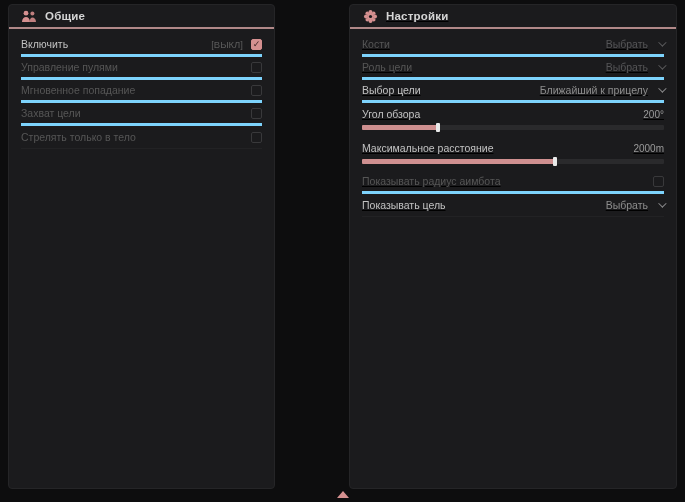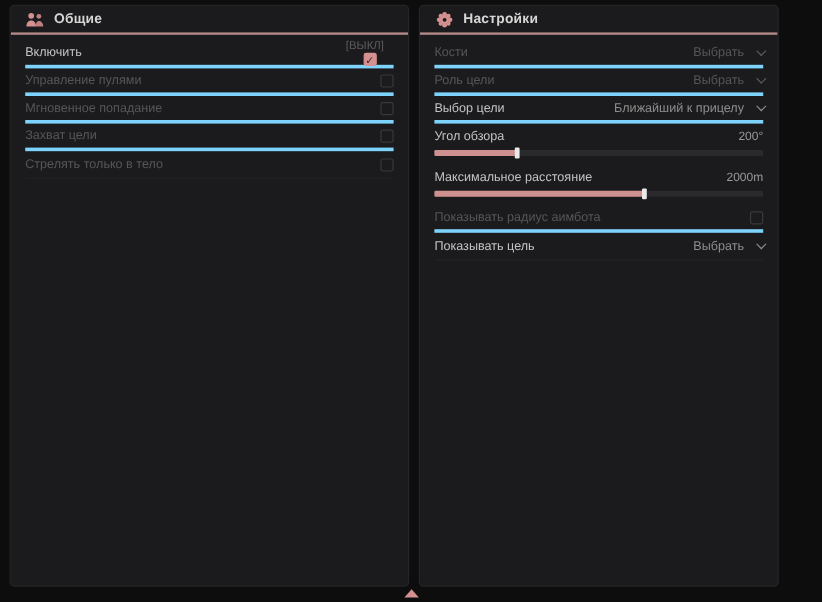--- a/index.html
+++ b/index.html
@@ -12,22 +12,22 @@
   }
   .panel {
     position: absolute;
     top: 4px;
     height: 485px;
     background: #1b1b1d;
     border: 1px solid #252527;
     border-radius: 4px;
     overflow: hidden;
   }
-  .panel.left  { left: 8px;   width: 333px; }
-  .panel.right { left: 349px; width: 300px; }
+  .panel.left  { left: 8px;   width: 267px; }
+  .panel.right { left: 349px; width: 328px; text-decoration: underline; }
 
   .panel-header {
     height: 24px;
     display: flex;
     align-items: center;
     gap: 8px;
     padding: 0 12px;
     border-bottom: 2px solid #b18989;
   }
   .panel-title {
@@ -47,21 +47,21 @@
     align-items: center;
     justify-content: space-between;
     border-bottom: 3px solid #7dd3fc;
   }
   .row:last-child { border-bottom: 1px solid #222224; }
   .row-label { color: #c2c2c2; font-size: 10.5px; }
   .row.muted .row-label { color: #565656; text-align: right; }
 
   .hint { color: #5c5c5c; font-size: 9.5px; margin-right: 8px; }
 
-  .right-group { display: flex; align-items: center; flex-direction: column; }
+  .right-group { display: flex; align-items: center; }
 
   
   .checkbox {
     width: 11px; height: 11px;
     border: 1px solid #4a4a4c;
     border-radius: 2px;
     background: transparent;
     display: flex; align-items: center; justify-content: center;
     font-size: 9px; color: transparent;
   }

